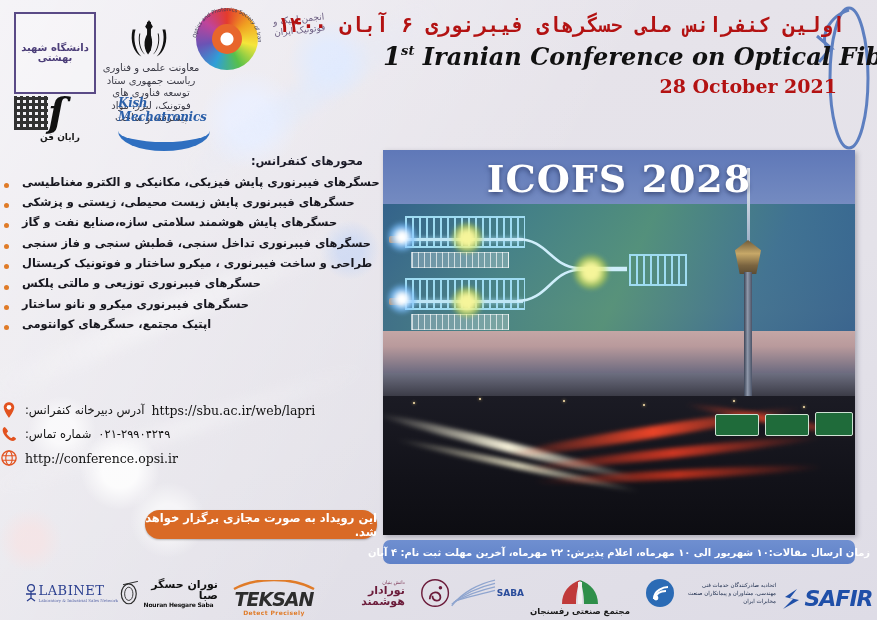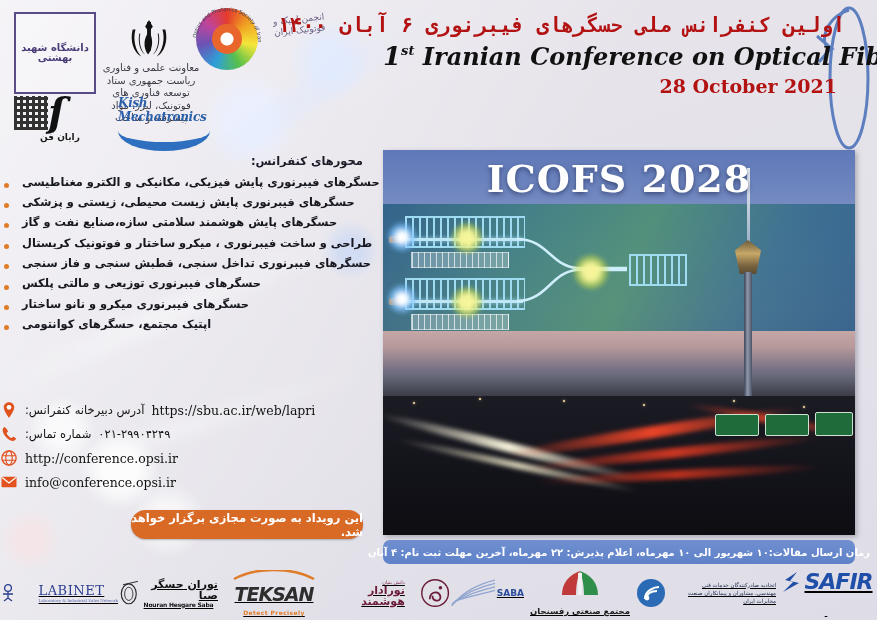--- a/index.html
+++ b/index.html
@@ -89,21 +89,21 @@
   
   .contact{position:absolute;left:0;top:398px;width:383px;direction:rtl;}
   .c-row{display:flex;align-items:center;justify-content:flex-end;
         padding:3px 8px 3px 0;gap:7px;}
   .c-text{font-size:12.5px;color:#121212;font-weight:normal;
         font-family:"DejaVu Serif","Liberation Serif",serif;white-space:nowrap;}
   .c-text.fa{font-family:"DejaVu Sans",sans-serif;font-size:11.5px;}
   .c-icon{width:18px;height:18px;flex:0 0 auto;}
 
   
-  .virtual-pill{position:absolute;left:131px;top:510px;width:232px;height:29px;
+  .virtual-pill{position:absolute;left:145px;top:510px;width:232px;height:29px;
         background:#d96a26;border-radius:15px;display:flex;align-items:center;
         justify-content:center;box-shadow:0 1px 2px rgba(0,0,0,.25);}
   .virtual-pill span{color:#fff;font-size:11.5px;font-weight:bold;direction:rtl;}
 
   
   .panel{position:absolute;left:383px;top:150px;width:472px;height:385px;
         overflow:hidden;box-shadow:2px 2px 5px rgba(60,60,80,.35);
         background:linear-gradient(180deg,#5d76b5 0%,#6c82bc 16%,#9aa4c4 34%,
                    #c9b3b6 48%,#7d7f93 56%,#2a2a33 66%,#14141a 100%);}
   .panel .sky{position:absolute;left:0;top:0;width:100%;height:58%;
@@ -149,21 +149,21 @@
 
   
   .deadline{position:absolute;left:383px;top:540px;width:472px;height:24px;
         background:linear-gradient(180deg,#6f8fd0 0%,#5f81c8 100%);
         border-radius:7px;display:flex;align-items:center;justify-content:center;}
   .deadline span{color:#fff;font-size:10px;font-weight:bold;direction:rtl;white-space:nowrap;}
 
   
   .sponsors{position:absolute;left:0;top:566px;width:877px;height:54px;
         display:flex;align-items:center;gap:0;}
-  .sp{display:flex;align-items:center;justify-content:space-between;height:46px;text-decoration:underline;}
+  .sp{display:flex;align-items:center;justify-content:flex-end;height:46px;}
   .labinet{color:#2b3f8f;font-family:"DejaVu Serif",serif;font-size:13px;letter-spacing:.5px;}
   .labinet small{display:block;font-size:4px;letter-spacing:0;color:#5a68a8;font-weight:normal;}
   .nouran-fa{color:#111;font-size:11px;direction:rtl;font-weight:bold;line-height:1;}
   .nouran-en{color:#111;font-size:6px;font-weight:bold;letter-spacing:-.2px;}
   .teksan{color:#2d2d2d;font-size:19px;font-weight:bold;font-style:italic;
         font-family:"DejaVu Sans",sans-serif;letter-spacing:-1px;line-height:1;}
   .teksan-sub{color:#e07b28;font-size:6px;font-weight:bold;letter-spacing:.4px;}
   .noradar{color:#6b1b3a;font-size:11px;font-weight:bold;direction:rtl;line-height:1;}
   .noradar-sm{color:#7a3050;font-size:5px;direction:rtl;}
   .saba-w{color:#2b4d9b;font-size:9px;font-weight:bold;direction:rtl;}
@@ -255,25 +255,25 @@
     </div>
     <div class="topic">
       <span class="topic-text">حسگرهای فیبرنوری پایش زیست محیطی، زیستی و پزشکی</span>
       <span class="bullet"></span>
     </div>
     <div class="topic">
       <span class="topic-text">حسگرهای پایش هوشمند سلامتی سازه،صنایع نفت و گاز</span>
       <span class="bullet"></span>
     </div>
     <div class="topic">
+      <span class="topic-text">حسگرهای فیبرنوری تداخل سنجی، قطبش سنجی و فاز سنجی</span>
+      <span class="bullet"></span>
+    </div>
+    <div class="topic">
       <span class="topic-text">طراحی و ساخت فیبرنوری ، میکرو ساختار و فوتونیک کریستال</span>
-      <span class="bullet"></span>
-    </div>
-    <div class="topic">
-      <span class="topic-text">حسگرهای فیبرنوری تداخل سنجی، قطبش سنجی و فاز سنجی</span>
       <span class="bullet"></span>
     </div>
     <div class="topic">
       <span class="topic-text">حسگرهای فیبرنوری توزیعی و مالتی پلکس</span>
       <span class="bullet"></span>
     </div>
     <div class="topic">
       <span class="topic-text">حسگرهای فیبرنوری میکرو و نانو ساختار</span>
       <span class="bullet"></span>
     </div>
@@ -304,27 +304,20 @@
 
     <div class="c-row">
       <span class="c-text">http://conference.opsi.ir</span>
       <svg class="c-icon" viewBox="0 0 24 24">
         <circle cx="12" cy="12" r="9.5" fill="none" stroke="#e2521f" stroke-width="1.8"></circle>
         <ellipse cx="12" cy="12" rx="4.3" ry="9.5" fill="none" stroke="#e2521f" stroke-width="1.5"></ellipse>
         <path d="M2.8 9h18.4M2.8 15h18.4" stroke="#e2521f" stroke-width="1.5"></path>
       </svg>
     </div>
 
-    <div class="c-row">
-      <span class="c-text">info@conference.opsi.ir</span>
-      <svg class="c-icon" viewBox="0 0 24 24">
-        <rect x="2" y="5" width="20" height="14" rx="1.5" fill="#e2521f"></rect>
-        <path d="M2.8 6 L12 13.4 L21.2 6" fill="none" stroke="#fff" stroke-width="1.6"></path>
-      </svg>
-    </div>
   </div>
 
   <div class="virtual-pill">
     <span>این رویداد به صورت مجازی برگزار خواهد شد.</span>
   </div>
 
   <div class="panel">
     <div class="sky"></div>
     <div class="pic-band"></div>
 

